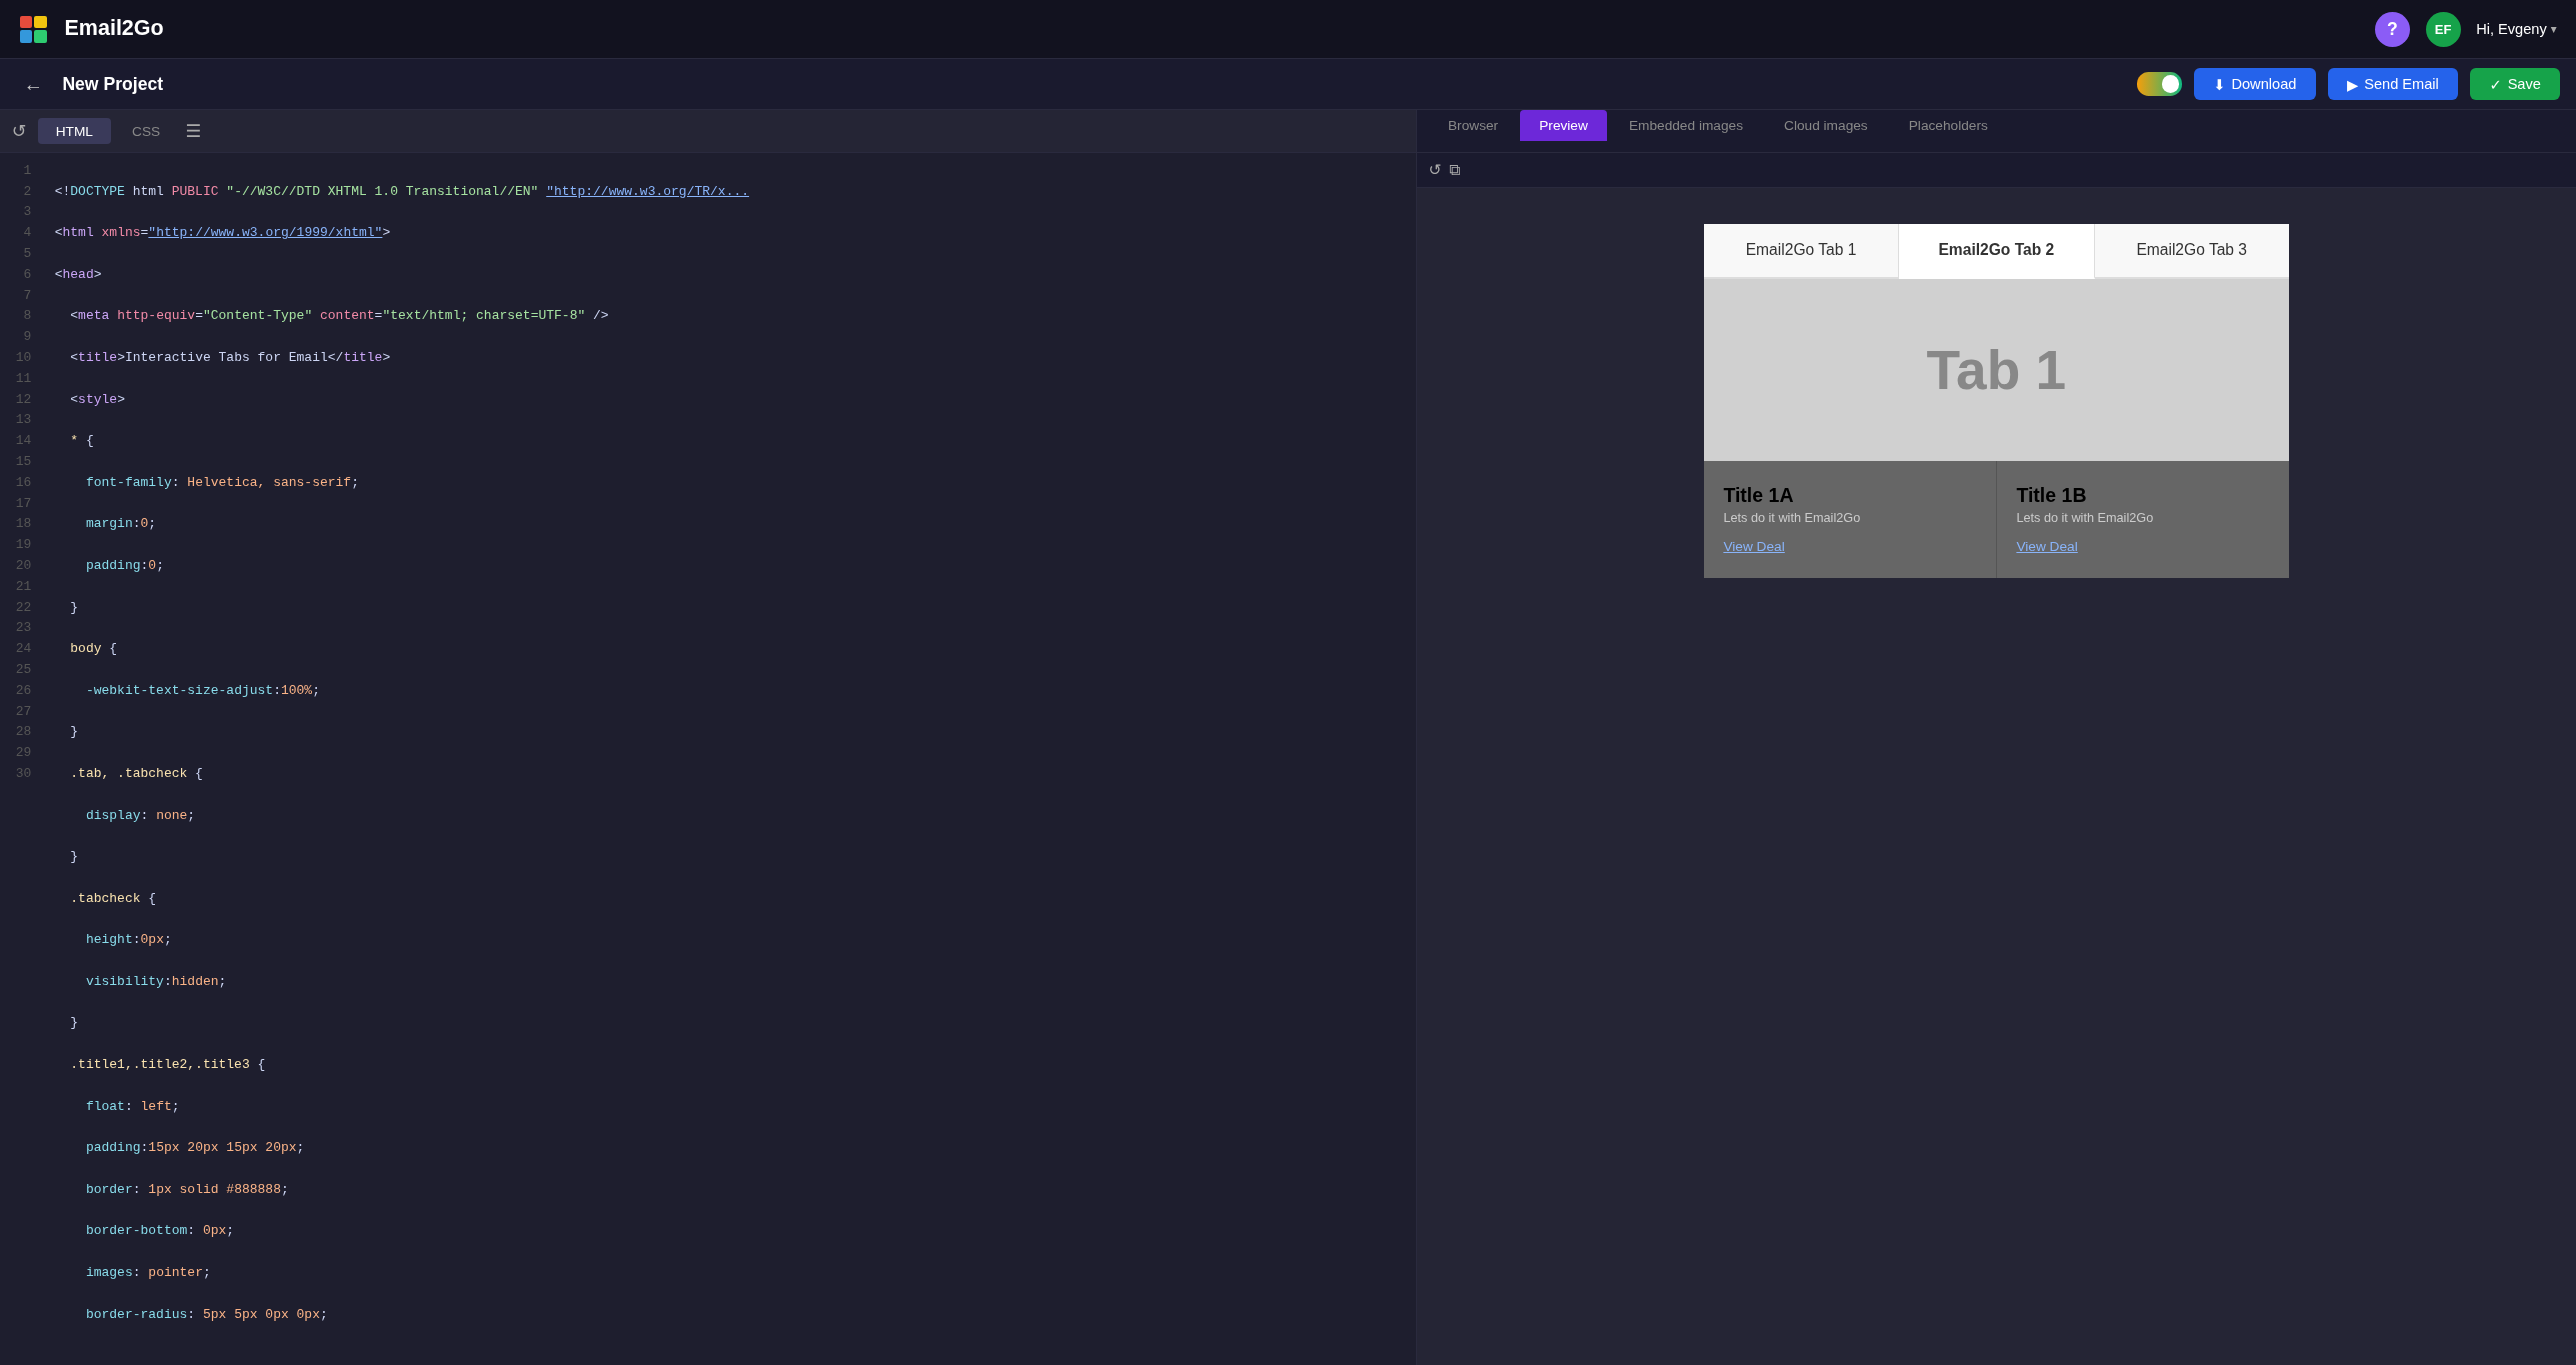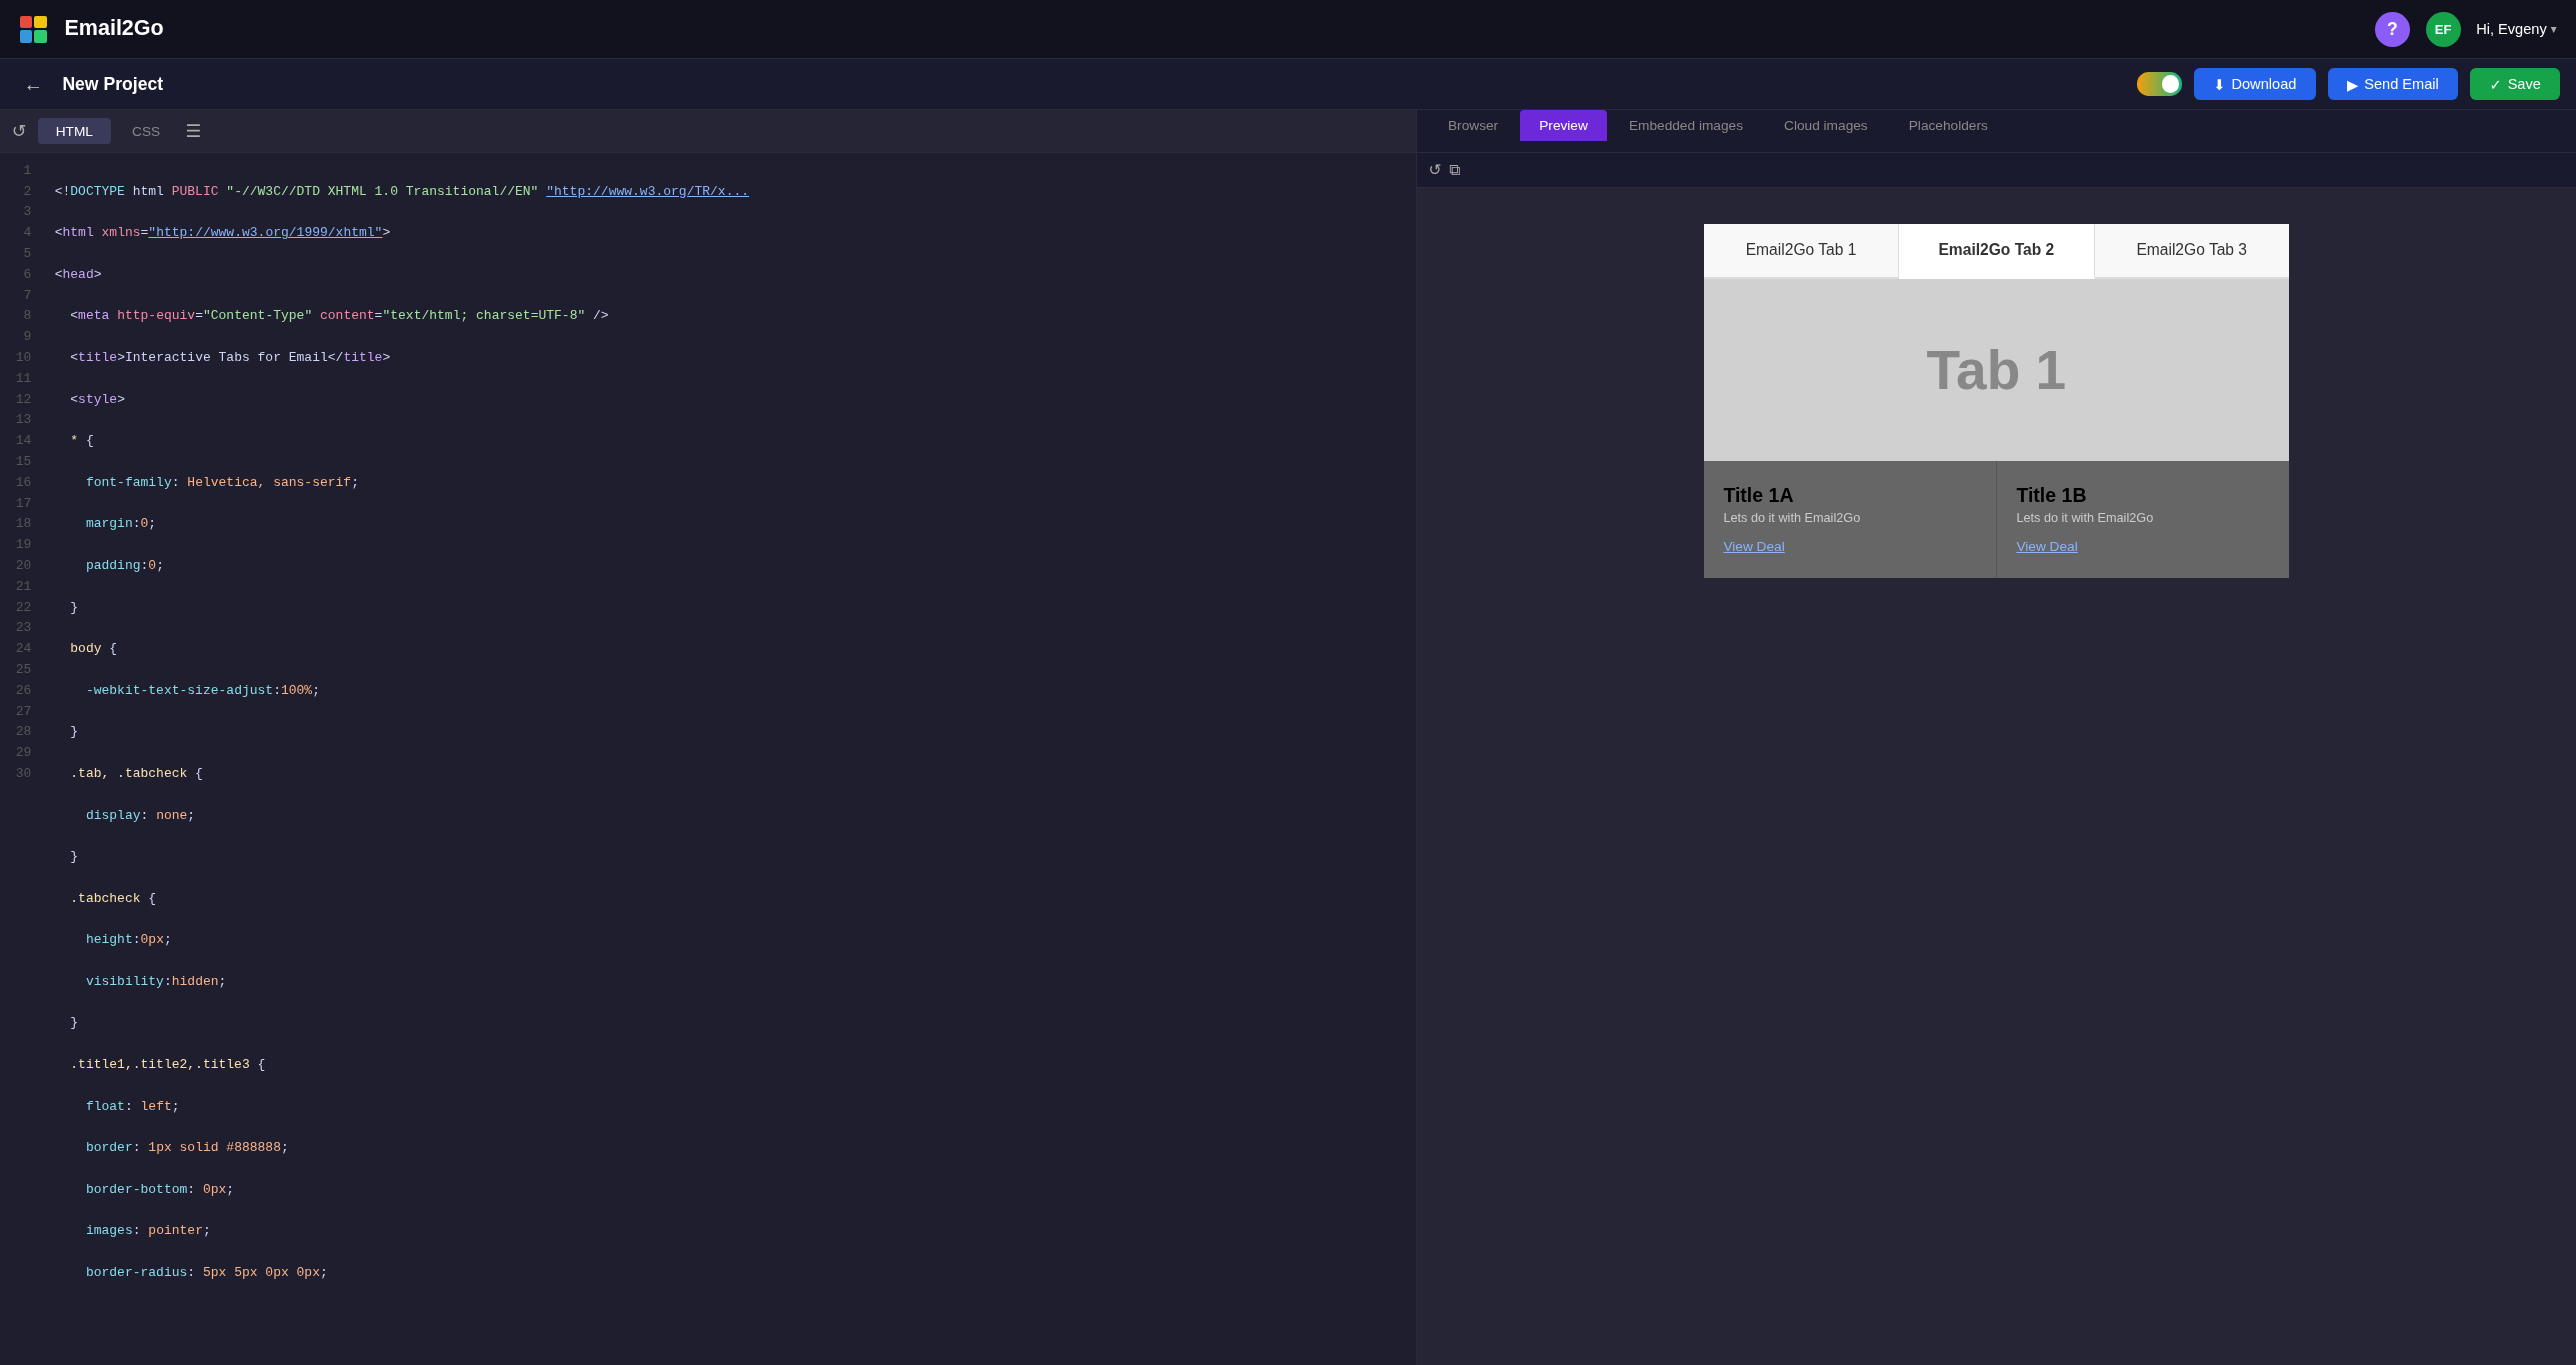--- a/index.html
+++ b/index.html
@@ -210,20 +210,21 @@
 <div class="code-line"><span class="white">  }</span></div>
 <div class="code-line"><span class="sel">  .tab, .tabcheck</span><span class="white"> {</span></div>
 <div class="code-line"><span class="white">    </span><span class="prop">display</span><span class="white">: </span><span class="propval">none</span><span class="white">;</span></div>
 <div class="code-line"><span class="white">  }</span></div>
 <div class="code-line"><span class="sel">  .tabcheck</span><span class="white"> {</span></div>
 <div class="code-line"><span class="white">    </span><span class="prop">height</span><span class="white">:</span><span class="propval">0px</span><span class="white">;</span></div>
 <div class="code-line"><span class="white">    </span><span class="prop">visibility</span><span class="white">:</span><span class="propval">hidden</span><span class="white">;</span></div>
 <div class="code-line"><span class="white">  }</span></div>
 <div class="code-line"><span class="sel">  .title1,.title2,.title3</span><span class="white"> {</span></div>
 <div class="code-line"><span class="white">    </span><span class="prop">float</span><span class="white">: </span><span class="propval">left</span><span class="white">;</span></div>
+<div class="code-line"><span class="white">    </span><span class="prop">padding</span><span class="white">:</span><span class="propval">15px 20px 15px 20px</span><span class="white">;</span></div>
 <div class="code-line"><span class="white">    </span><span class="prop">border</span><span class="white">: </span><span class="propval">1px solid #888888</span><span class="white">;</span></div>
 <div class="code-line"><span class="white">    </span><span class="prop">border-bottom</span><span class="white">: </span><span class="propval">0px</span><span class="white">;</span></div>
 <div class="code-line"><span class="white">    </span><span class="prop">images</span><span class="white">: </span><span class="propval">pointer</span><span class="white">;</span></div>
 <div class="code-line"><span class="white">    </span><span class="prop">border-radius</span><span class="white">: </span><span class="propval">5px 5px 0px 0px</span><span class="white">;</span></div>
 
       </div>
     </div>
 
     <div class="minimap">
       <div class="minimap-content"></div>

